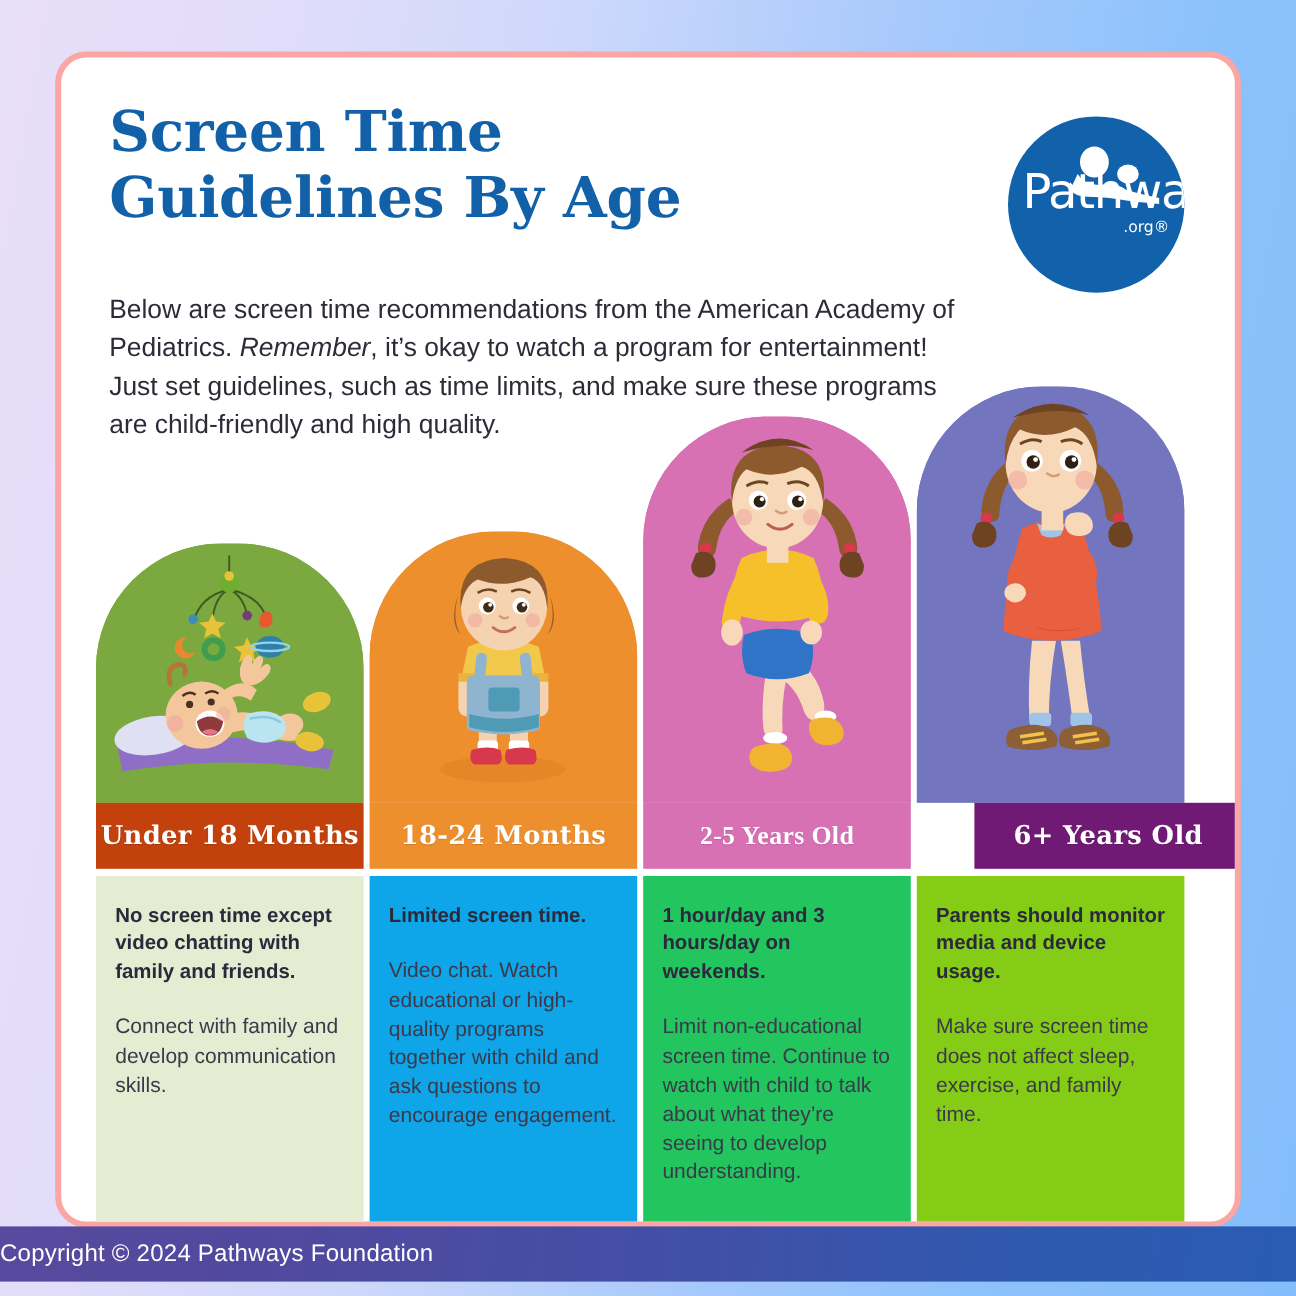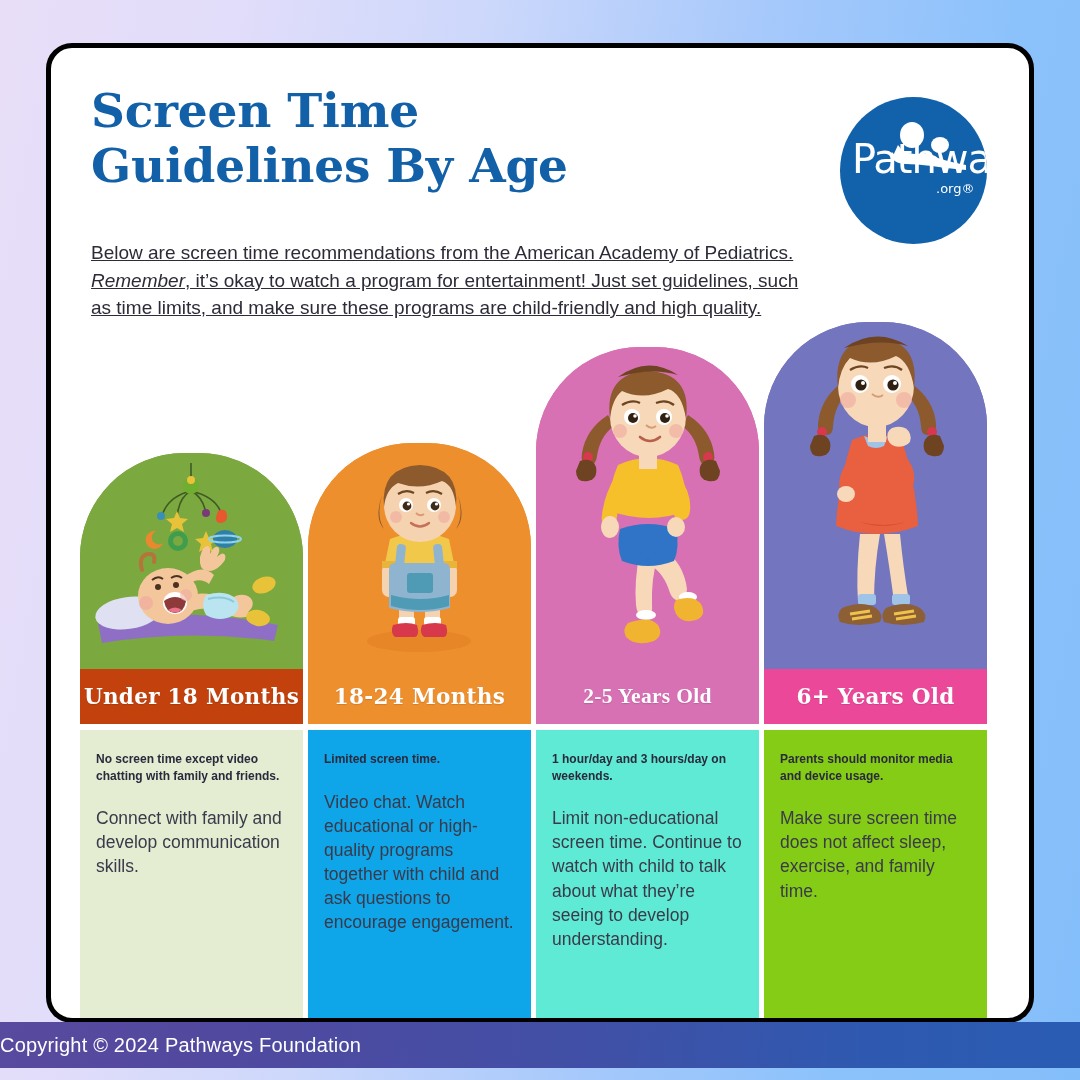--- a/index.html
+++ b/index.html
@@ -17,21 +17,21 @@
   
   #infographic {
     position: absolute;
     left: 0; top: 0;
     width: 1080px; height: 1080px;
   }
   .card {
     position: absolute;
     left: 46px;  top: 43px;
     width: 988px; height: 980px;
-    border: 5px solid #000000;
+    border: 5px solid #fca5a5;
     border-radius: 26px;
     background: #ffffff;
     box-sizing: border-box;
     overflow: hidden;
   }
 
   
   .title {
     position: absolute;
     left: 40px; top: 35px;
@@ -43,23 +43,22 @@
     line-height: 1.18;
     letter-spacing: -0.2px;
   }
   .title .line { display: block; }
 
   .intro {
     position: absolute;
     left: 40px; top: 172px;
     width: 725px;
     color: #2c2c38;
-    font-size: 19px;
+    font-size: 22px;
     line-height: 1.45;
-    text-decoration: underline;
   }
   .intro em { font-style: italic; }
 
   
   .logo {
     position: absolute;
     left: 789px; top: 49px;
     width: 147px; height: 147px;
     border-radius: 50%;
     background: #1262ab;
@@ -115,21 +114,21 @@
     left: 0;
     top: 453px;
     width: 223px;
     height: 294px;
     padding: 21px 16px 0 16px;
     box-sizing: border-box;
   }
   .body .lead {
     color: #2a2a3c;
     font-weight: bold;
-    font-size: 12px;
+    font-size: 17px;
     line-height: 1.38;
     margin: 0 0 22px 0;
   }
   .body .desc {
     color: #3a3a4a;
     font-size: 17.5px;
     line-height: 1.38;
     margin: 0;
   }
 
@@ -349,21 +348,21 @@
             <path d="M120 56 q10 -4 18 2" stroke="#6d4520" stroke-width="2.4" fill="none"></path>
             <path d="M110 78 q5 5 10 1" stroke="#d79b76" stroke-width="2" fill="none"></path>
             <path d="M104 90 q10 8 20 0" stroke="#b9604c" stroke-width="2.6" fill="none" stroke-linecap="round"></path>
             <circle cx="84" cy="84" r="7" fill="#f0a99c" opacity=".6"></circle>
             <circle cx="140" cy="84" r="7" fill="#f0a99c" opacity=".6"></circle>
           </svg>
         </div>
         <div class="band" style="background:#d870b4;font-family:Liberation Serif, serif;">
           <span>2-5 Years Old</span>
         </div>
-        <div class="body" style="background:#5eead4;">
+        <div class="body" style="background:#22c55e;">
           <p class="lead">1 hour/day and 3 hours/day on weekends.</p>
           <p class="desc">Limit non-educational screen time. Continue to watch with child to talk about what they’re seeing to develop understanding.</p>
         </div>
       </div>
 
       <div class="col col3">
         <div class="pic" style="top:45px;height:347px;background:#7375be;">
           <svg viewBox="0 0 223 347">
             <rect width="223" height="347" fill="#7375be"></rect>
 
@@ -408,21 +407,21 @@
             <circle cx="129" cy="63" r="5.6" fill="#2f2011"></circle>
             <circle cx="99" cy="61" r="2" fill="#fff"></circle>
             <circle cx="131" cy="61" r="2" fill="#fff"></circle>
             <path d="M86 48 q10 -6 18 -2" stroke="#6d4520" stroke-width="2.4" fill="none"></path>
             <path d="M120 46 q10 -4 18 2" stroke="#6d4520" stroke-width="2.4" fill="none"></path>
             <path d="M108 72 q6 5 11 1" stroke="#d79b76" stroke-width="2" fill="none"></path>
             <circle cx="84" cy="78" r="8" fill="#f0a99c" opacity=".6"></circle>
             <circle cx="140" cy="78" r="8" fill="#f0a99c" opacity=".6"></circle>
           </svg>
         </div>
-        <div class="band" style="background:#ec4899;">
+        <div class="band" style="background:#701a75;margin-left:48px;">
           <span>6+ Years Old</span>
         </div>
         <div class="body" style="background:#84cc16;">
           <p class="lead">Parents should monitor media and device usage.</p>
           <p class="desc">Make sure screen time does not affect sleep, exercise, and family time.</p>
         </div>
       </div>
 
     </div>
   </div>

